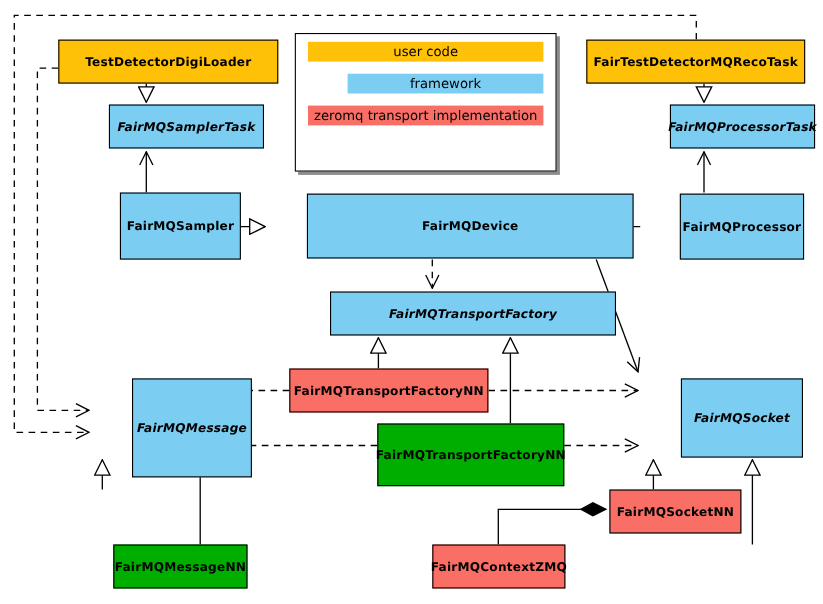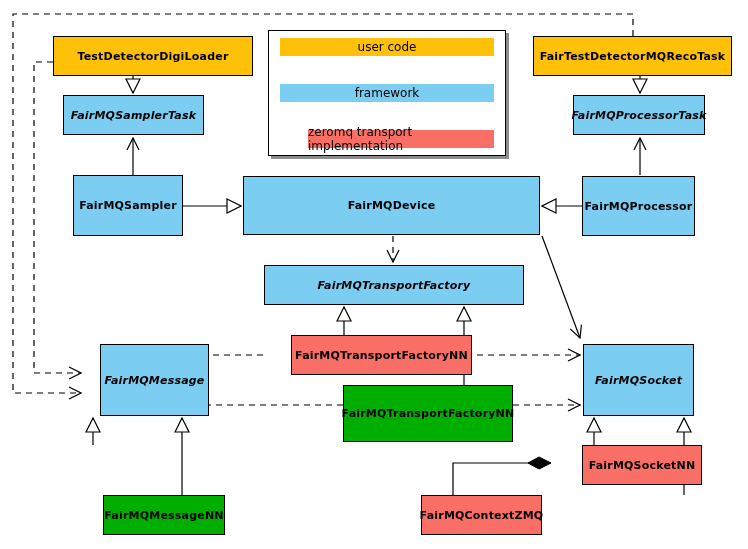--- a/index.html
+++ b/index.html
@@ -11,29 +11,28 @@
   }
   svg.edges{position:absolute;left:0;top:0;}
   .node{
     position:absolute;display:flex;align-items:center;justify-content:center;
     text-align:center;font-weight:bold;font-size:11px;letter-spacing:.2px;
     color:#000;border:1.4px solid var(--node-border,#000);box-sizing:border-box;
     white-space:nowrap;
   }
   .abstract{font-style:italic;}
   .user{background:var(--user-code,#FFC107);}
-  .fw{background:var(--framework,#7CCDF2);}
-  .zmq{background:var(--zeromq,#F96F66);margin-left:28px;}
+  .fw{background:var(--framework,#7CCDF2);margin-left:36px;}
+  .zmq{background:var(--zeromq,#F96F66);}
   .nn{background:var(--nanomsg,#00AE00);}
   .legend{
     position:absolute;left:268px;top:30px;width:238px;height:126px;
     border:1.4px solid #000;background:#fff;box-sizing:border-box;
-    display:flex;flex-direction:column;padding:7px 11px;
+    display:flex;flex-direction:column;gap:11px;padding:7px 11px;
     box-shadow:3px 3px 0 #8c8c8c;
-    justify-content:space-between;
   }
   .lg{
     flex:0 0 18px;height:18px;display:flex;align-items:center;justify-content:center;
     font-size:12px;font-weight:normal;color:#000;
   }
 </style>
 </head>
 <body>
 
 <div class="stage">
@@ -85,21 +84,21 @@
   <div class="node user" style="left:53px;top:36px;width:200px;height:40px">TestDetectorDigiLoader</div>
   <div class="node user" style="left:533px;top:36px;width:199px;height:40px">FairTestDetectorMQRecoTask</div>
   <div class="node fw abstract" style="left:63px;top:95px;width:141px;height:40px">FairMQSamplerTask</div>
   <div class="node fw abstract" style="left:573px;top:95px;width:132px;height:40px">FairMQProcessorTask</div>
   <div class="node fw" style="left:73px;top:175px;width:110px;height:61px">FairMQSampler</div>
   <div class="node fw" style="left:243px;top:176px;width:297px;height:59px">FairMQDevice</div>
   <div class="node fw" style="left:582px;top:176px;width:113px;height:60px">FairMQProcessor</div>
   <div class="node fw abstract" style="left:264px;top:265px;width:260px;height:40px">FairMQTransportFactory</div>
   <div class="node zmq" style="left:263px;top:335px;width:181px;height:40px">FairMQTransportFactoryNN</div>
   <div class="node nn" style="left:343px;top:385px;width:170px;height:57px">FairMQTransportFactoryNN</div>
-  <div class="node fw abstract" style="left:100px;top:344px;width:109px;height:72px">FairMQMessage</div>
+  <div class="node fw abstract" style="left:84px;top:344px;width:109px;height:90px">FairMQMessage</div>
   <div class="node fw abstract" style="left:583px;top:344px;width:111px;height:72px">FairMQSocket</div>
   <div class="node nn" style="left:103px;top:495px;width:122px;height:40px">FairMQMessageNN</div>
   <div class="node zmq" style="left:393px;top:495px;width:121px;height:40px">FairMQContextZMQ</div>
   <div class="node zmq" style="left:554px;top:445px;width:120px;height:40px">FairMQSocketNN</div>
 
   <div class="legend">
     <div class="lg user">user code</div>
     <div class="lg fw">framework</div>
     <div class="lg zmq">zeromq transport implementation</div>
   </div>

